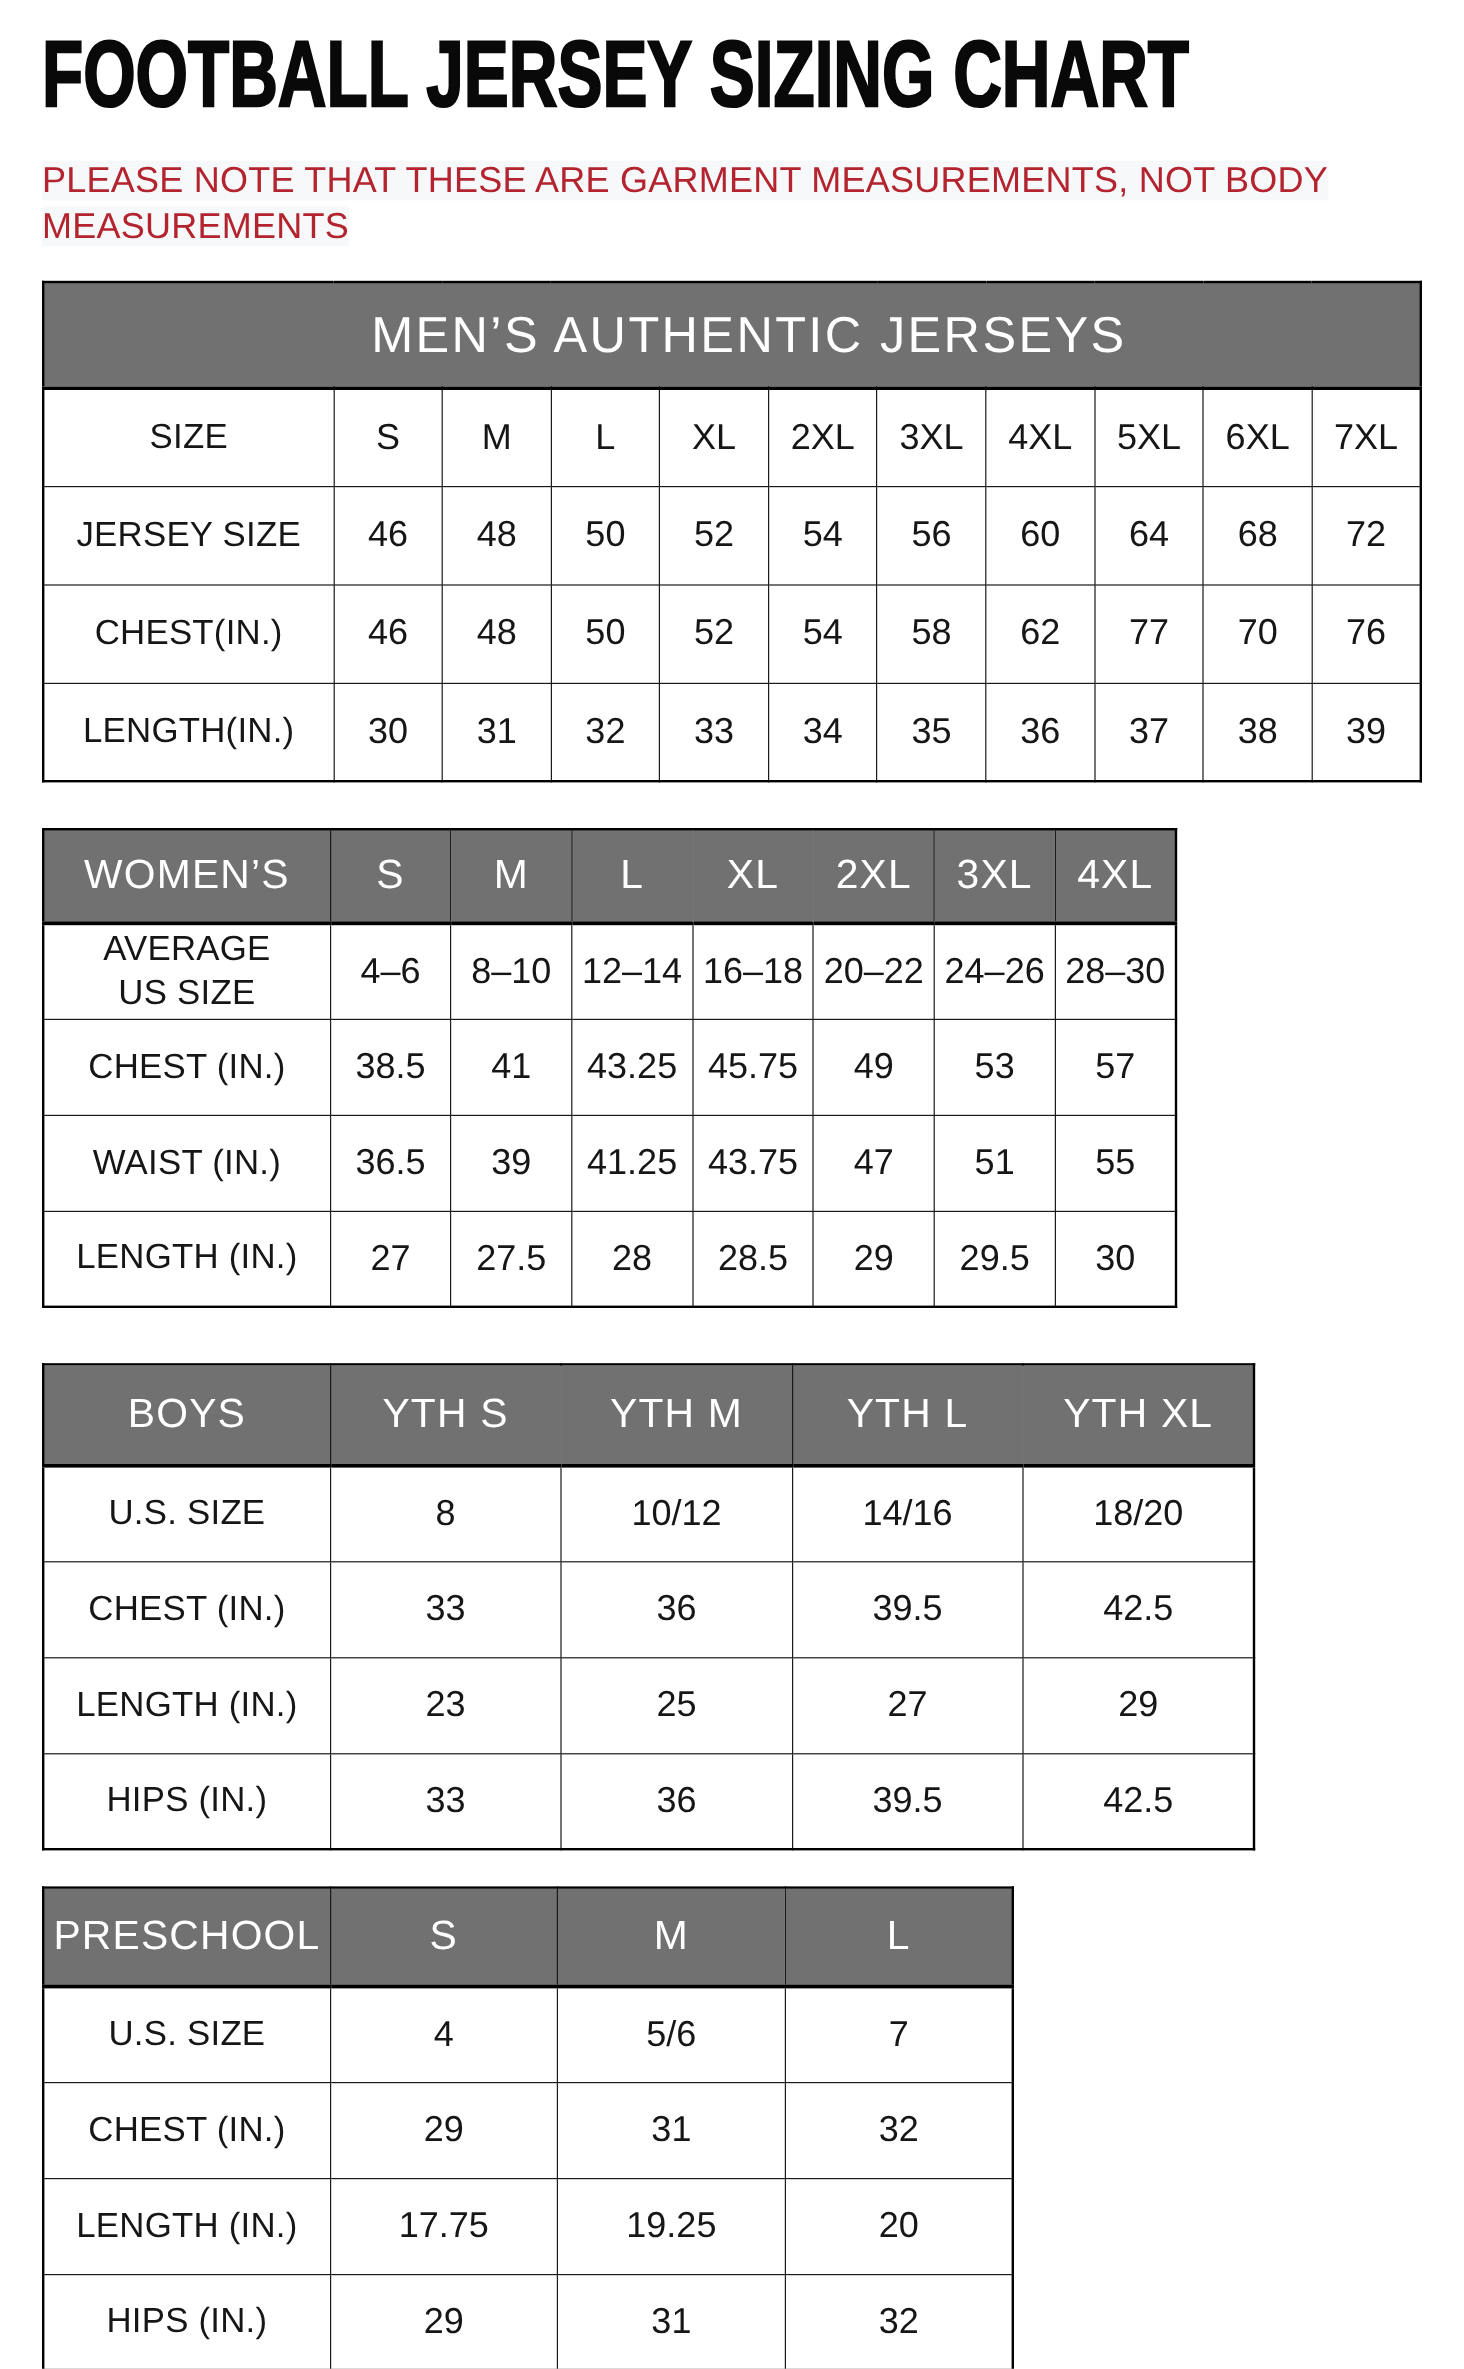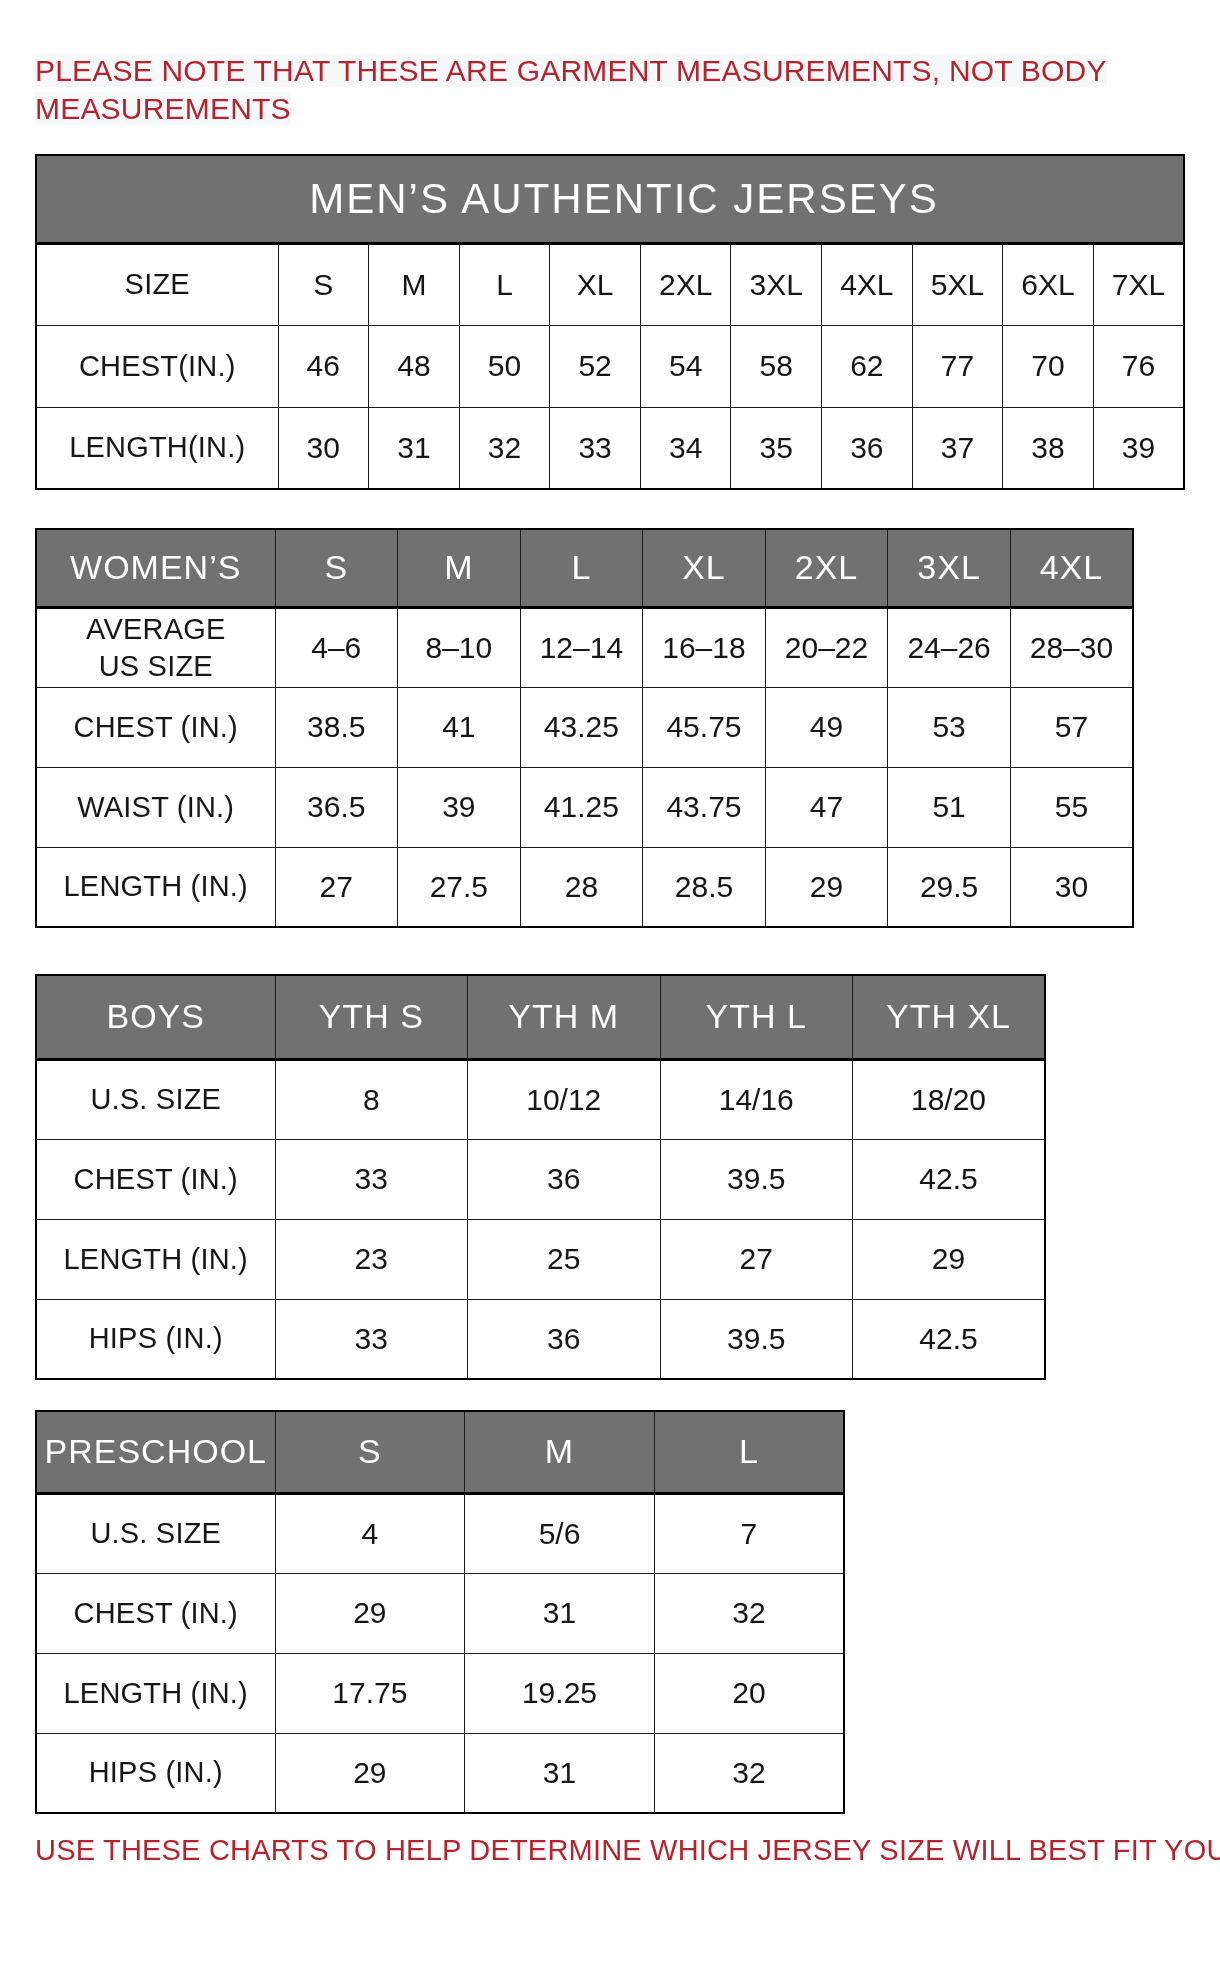--- a/index.html
+++ b/index.html
@@ -67,21 +67,21 @@
 
   
   .t-mens{width:1150px;margin-top:26px;}
   .t-mens thead th{height:88px;font-size:42px;letter-spacing:2px;padding-left:28px;}
   .t-mens td{height:82px;}
   .t-mens col.c-label{width:242px;}
 
   
   .t-sub thead th{font-size:34px;letter-spacing:1px;}
 
-  .t-womens{width:1099px;margin-top:38px;}
+  .t-womens{width:946px;margin-top:38px;}
   .t-womens thead th{height:78px;}
   .t-womens td{height:80px;}
   .t-womens col.c-label{width:239px;}
 
   .t-boys{width:1011px;margin-top:46px;}
   .t-boys thead th{height:84px;}
   .t-boys td{height:80px;}
   .t-boys col.c-label{width:239px;}
 
   .t-preschool{width:810px;margin-top:30px;border-radius:27px;}
@@ -97,20 +97,21 @@
     font-weight:500;
     letter-spacing:0.2px;
     white-space:nowrap;
   }
 </style>
 </head>
 <body>
 
 <div class="page">
 
+  <h1><span class="title">FOOTBALL JERSEY SIZING CHART</span></h1>
 
   <p class="note">
     <span>PLEASE NOTE THAT THESE ARE GARMENT MEASUREMENTS, NOT BODY</span><br>
     <span>MEASUREMENTS</span>
   </p>
 
   <table class="t-mens">
     <colgroup>
         <col class="c-label">
         <col span="10">
@@ -128,20 +129,33 @@
         <td>L</td>
         <td>XL</td>
         <td>2XL</td>
         <td>3XL</td>
         <td>4XL</td>
         <td>5XL</td>
         <td>6XL</td>
         <td>7XL</td>
       </tr>
       <tr>
+        <td class="lbl">JERSEY SIZE</td>
+        <td>46</td>
+        <td>48</td>
+        <td>50</td>
+        <td>52</td>
+        <td>54</td>
+        <td>56</td>
+        <td>60</td>
+        <td>64</td>
+        <td>68</td>
+        <td>72</td>
+      </tr>
+      <tr>
         <td class="lbl">CHEST(IN.)</td>
         <td>46</td>
         <td>48</td>
         <td>50</td>
         <td>52</td>
         <td>54</td>
         <td>58</td>
         <td>62</td>
         <td>77</td>
         <td>70</td>

